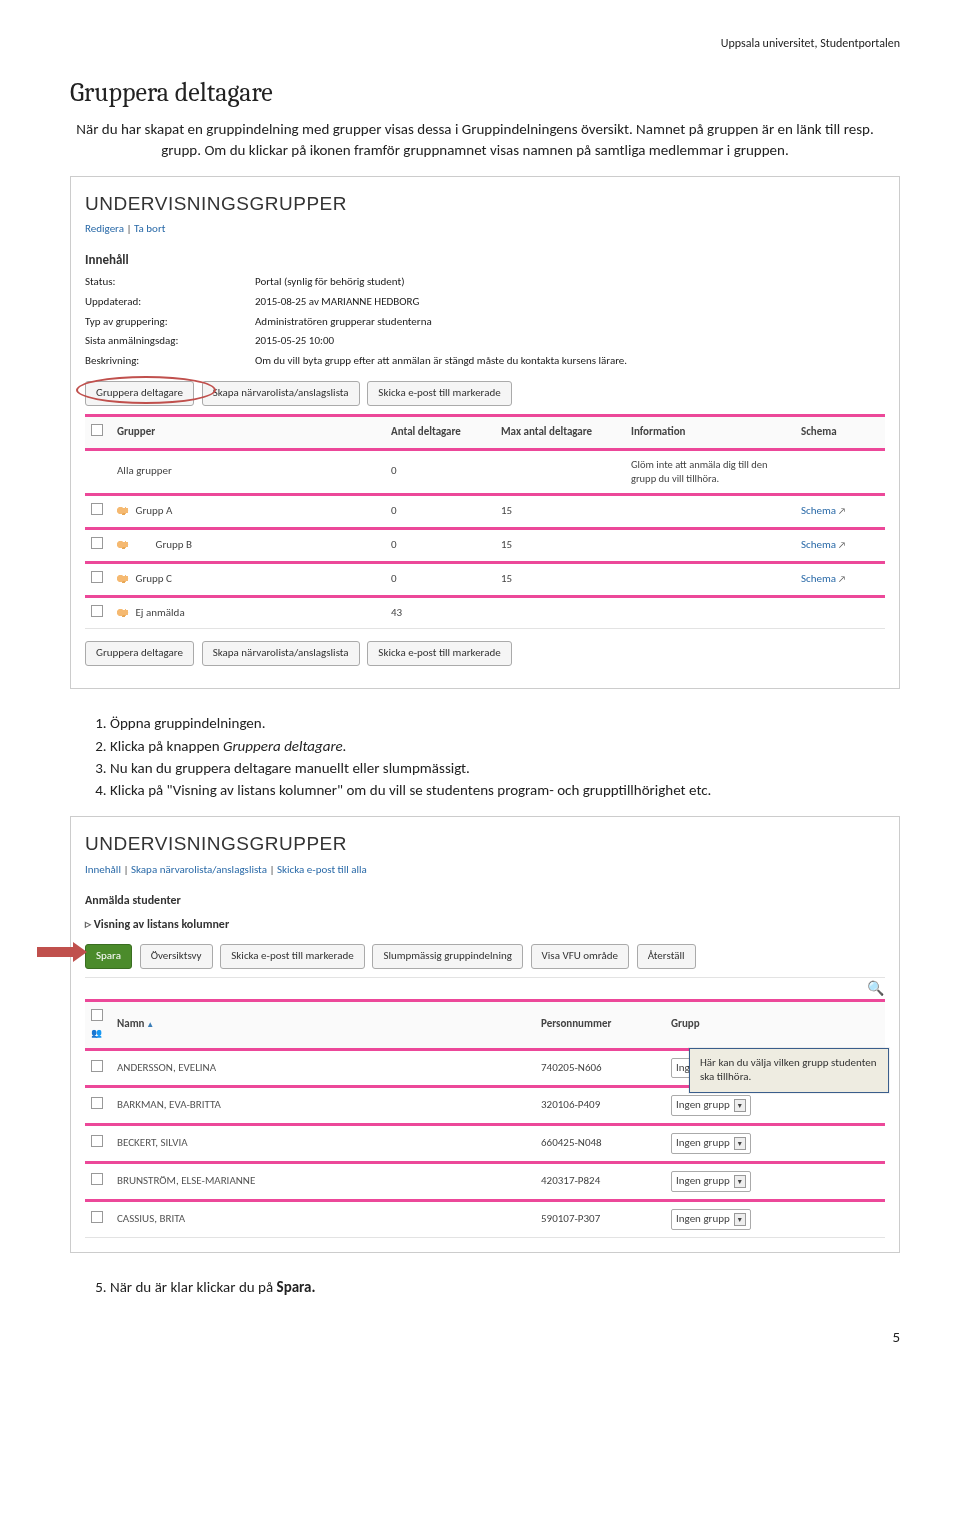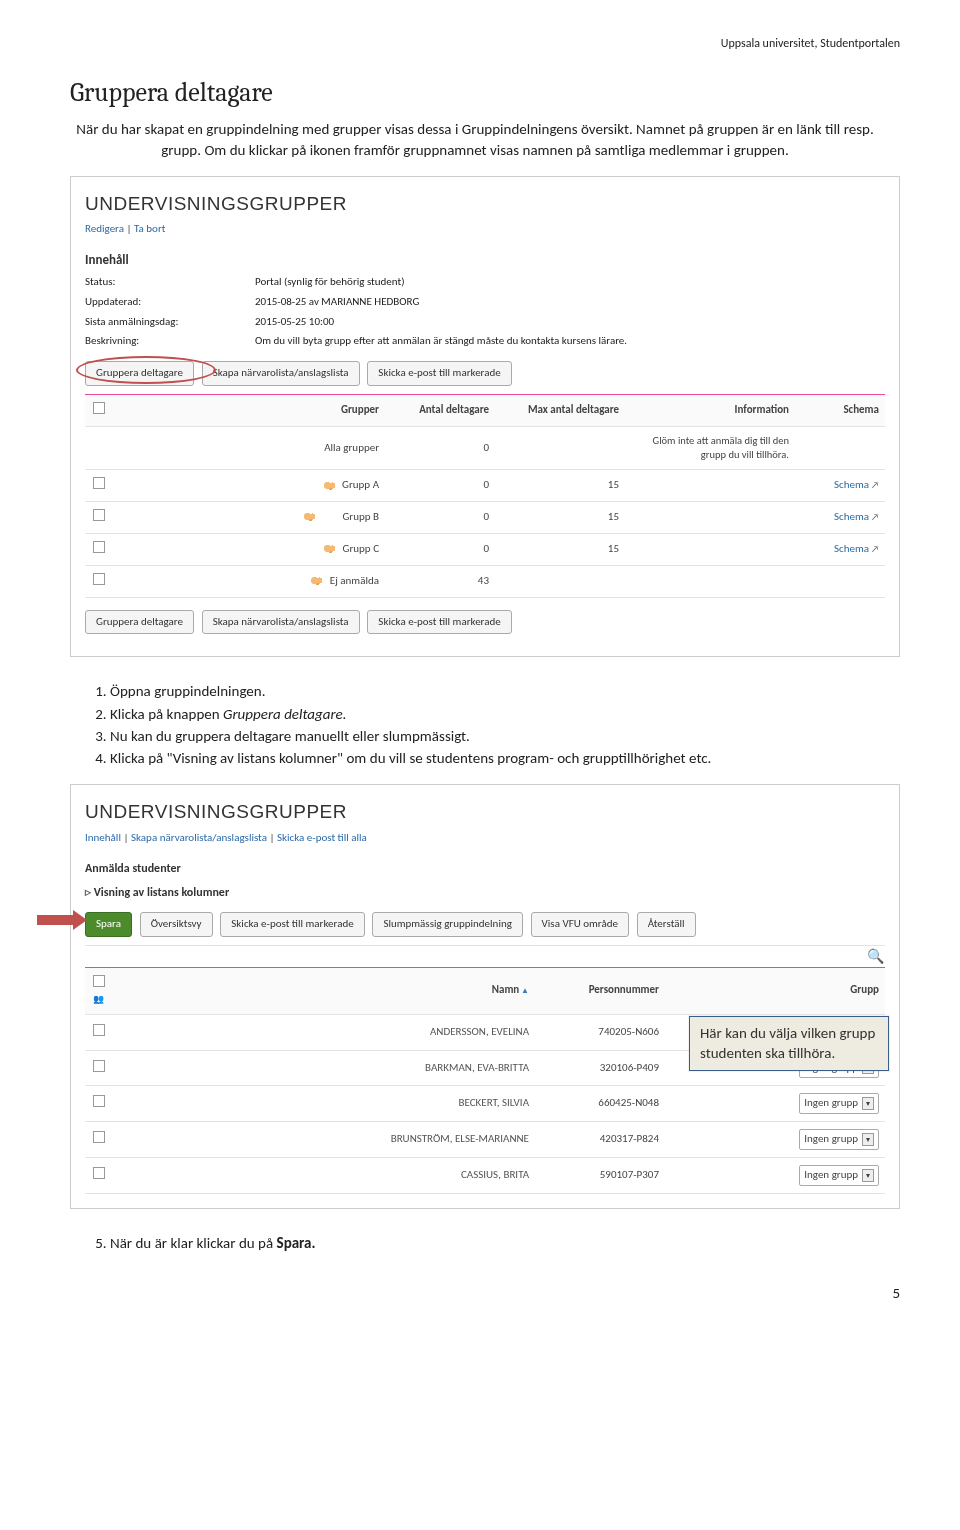--- a/index.html
+++ b/index.html
@@ -39,21 +39,21 @@
     border: 1px solid #aaa;
     font-size: 11px;
     padding: 4px 10px;
     margin-right: 5px;
     border-radius: 3px;
     color: #333;
   }
   .ssbtn.green { background: #4b8b2b; color: #fff; border-color: #3a6e21; }
   .oval { position: absolute; border: 2.5px solid #c0504d; border-radius: 50%; left: -10px; top: -6px; width: 140px; height: 28px; pointer-events:none; }
   table.ss-table { width: 100%; border-collapse: collapse; margin-top: 6px; }
-  table.ss-table th, table.ss-table td { border-top: 1px solid #ec4899; border-bottom: 1px solid #e3e3e3; text-align: right; font-size: 11px; padding: 7px 6px; color: #444; }
+  table.ss-table th, table.ss-table td { border-top: 3px solid #ec4899; border-bottom: 1px solid #e3e3e3; text-align: left; font-size: 11px; padding: 7px 6px; color: #444; }
   table.ss-table th { background: #fafafa; font-weight: bold; }
   .chk { width: 12px; height: 12px; border: 1px solid #999; display: inline-block; background: #fff; }
   .group-icon {
     display: inline-block; width: 14px; height: 10px; vertical-align: middle; margin-right: 2px;
     background: radial-gradient(circle at 25% 45%, #f5b971 30%, transparent 31%),
                 radial-gradient(circle at 60% 45%, #f5b971 30%, transparent 31%),
                 radial-gradient(circle at 45% 60%, #e8a755 30%, transparent 31%);
   }
   .schemalink { color: #2a6aa8; }
   .ext-icon::after { content: "↗"; font-size: 9px; margin-left: 2px; color: #555; }
@@ -66,21 +66,21 @@
   .arrow-body { position: absolute; left: 0; top: 3px; width: 38px; height: 10px; background: #c0504d; }
   .arrow-head { position: absolute; left: 36px; top: -2px; width: 0; height: 0; border-left: 14px solid #c0504d; border-top: 10px solid transparent; border-bottom: 10px solid transparent; }
   .btnrow.rel { position: relative; }
   .ss-sub { font-weight: bold; font-size: 12px; margin: 8px 0 2px 0; }
   .expander::before { content: "▹ "; color: #666; }
   .callout {
     position: absolute;
     background: #eeece1;
     border: 1px solid #3a5e8c;
     padding: 7px 10px;
-    font-size: 15px;
+    font-size: 11px;
     line-height: 1.3;
     width: 200px;
     box-shadow: 0 0 0 1px rgba(0,0,0,0.05);
   }
   .table-wrap { position: relative; }
   .dropdown { display: inline-block; border: 1px solid #aaa; padding: 2px 4px; font-size: 11px; border-radius: 2px; background: #fff; }
   .dropdown .caret { display: inline-block; border: 1px solid #999; font-size: 8px; padding: 0 3px; margin-left: 4px; background: #eee; }
   .search-icon { float: right; color: #888; font-size: 14px; margin-top: -2px; }
   .pagenum { text-align: right; font-size: 15px; margin-top: 30px; }
   .sort-icon::after { content: " ▲"; color: #3a7db7; font-size: 8px; }
@@ -103,20 +103,24 @@
   </div>
   <div class="ss-inner-title">Innehåll</div>
   <div id="ss1-meta">
       <div class="ss-meta-row">
         <div class="ss-meta-label">Status:</div>
         <div class="ss-meta-val">Portal (synlig för behörig student)</div>
       </div>
       <div class="ss-meta-row">
         <div class="ss-meta-label">Uppdaterad:</div>
         <div class="ss-meta-val">2015-08-25 av MARIANNE HEDBORG</div>
+      </div>
+      <div class="ss-meta-row">
+        <div class="ss-meta-label">Typ av gruppering:</div>
+        <div class="ss-meta-val">Administratören grupperar studenterna</div>
       </div>
       <div class="ss-meta-row">
         <div class="ss-meta-label">Sista anmälningsdag:</div>
         <div class="ss-meta-val">2015-05-25 10:00</div>
       </div>
       <div class="ss-meta-row">
         <div class="ss-meta-label">Beskrivning:</div>
         <div class="ss-meta-val">Om du vill byta grupp efter att anmälan är stängd måste du kontakta kursens lärare.</div>
       </div>
     </div>

